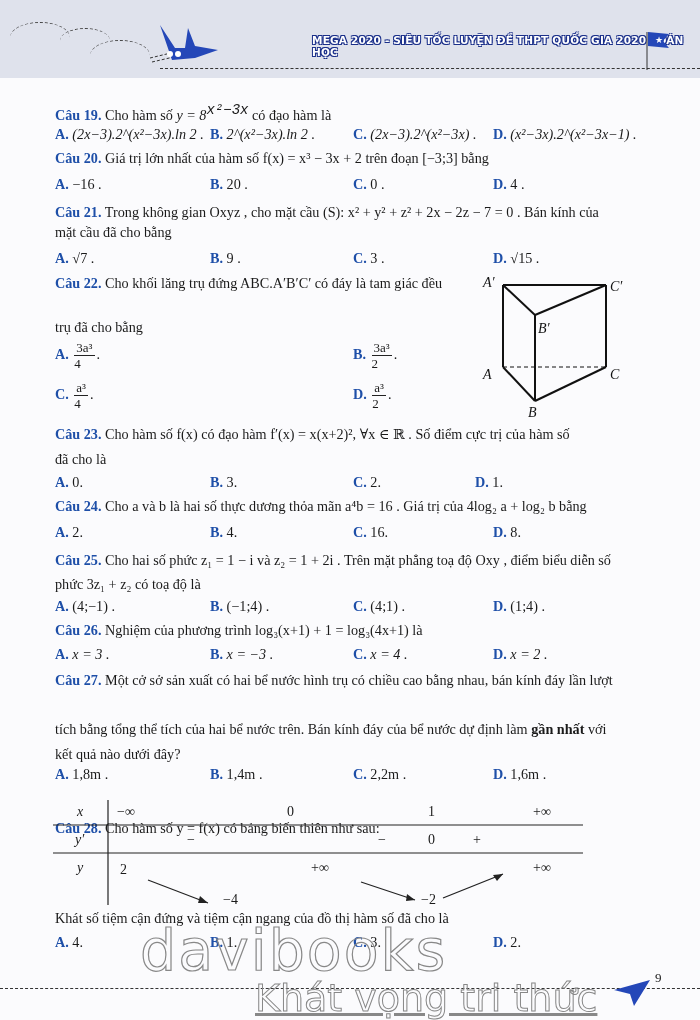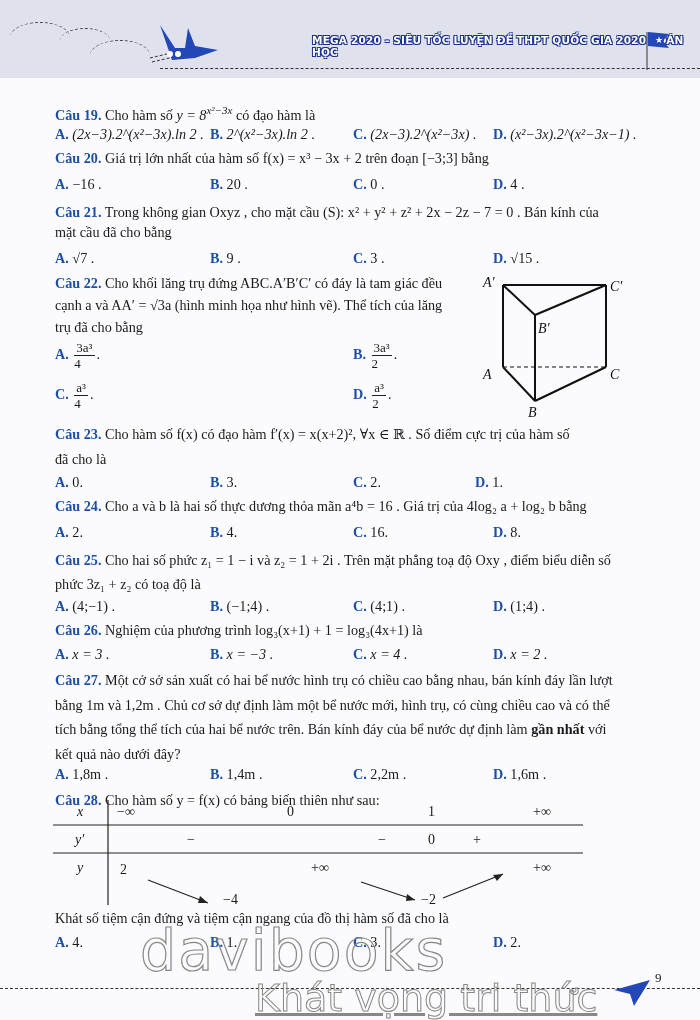--- a/index.html
+++ b/index.html
@@ -12,21 +12,21 @@
   .header-title{position:absolute;left:312px;top:34px;font-family:"DejaVu Sans",sans-serif;font-weight:bold;
     font-size:10.5px;color:#fff;letter-spacing:0.2px;
     text-shadow:-1px -1px 0 #1a2f8a,1px -1px 0 #1a2f8a,-1px 1px 0 #1a2f8a,1px 1px 0 #1a2f8a;}
   .flag{position:absolute;left:645px;top:30px;}
   .content{position:absolute;left:55px;top:100px;width:590px;font-size:14.2px;line-height:20px;}
   .q{position:absolute;left:0;width:590px;}
   .qn{color:#1e4fa8;font-weight:bold;}
   .opt{position:absolute;}
   .ol{color:#1e4fa8;font-weight:bold;}
   i{font-style:italic;}
-  sup{font-size:11px;}
+  sup{font-size:14px;font-family:Liberation Mono, monospace;}
   .frac{display:inline-block;vertical-align:middle;text-align:left;margin:0 2px;font-size:13px;line-height:15px;}
   .frac span{display:block;}
   .frac .num{border-bottom:1px solid #222;padding:0 2px;}
   .prism{position:absolute;left:478px;top:275px;}
   .bbt{position:absolute;left:53px;top:800px;width:530px;height:105px;font-size:14px;}
   .bbt .cell{position:absolute;}
   .footer-line{position:absolute;left:0;right:0;top:988px;border-top:1.5px dashed #333;}
   .page-num{position:absolute;left:655px;top:970px;font-size:13px;}
   .watermark{position:absolute;left:140px;top:905px;font-family:"DejaVu Sans",sans-serif;font-size:57px;
     color:transparent;-webkit-text-stroke:1.2px #888;letter-spacing:2px;line-height:90px;}
@@ -82,21 +82,21 @@
     <span>mặt cầu đã cho bằng</span>
   </div>
   <div class="opt" style="top:148px;left:0;"><span class="ol">A.</span> <span>√7 .</span></div>
   <div class="opt" style="top:148px;left:155px;"><span class="ol">B.</span> <span>9 .</span></div>
   <div class="opt" style="top:148px;left:298px;"><span class="ol">C.</span> <span>3 .</span></div>
   <div class="opt" style="top:148px;left:438px;"><span class="ol">D.</span> <span>√15 .</span></div>
 
   <div class="q" style="top:172px;width:420px;line-height:22px;">
     <span class="qn">Câu 22.</span>
     <span>Cho khối lăng trụ đứng ABC.A′B′C′ có đáy là tam giác đều</span><br>
-    <span>cạnh a và AA′ = √3a (hình minh họa như hình vẽ). Thể tích của lăng</span><br>
+    <br>
     <span>trụ đã cho bằng</span>
   </div>
   <div class="opt" style="top:240px;left:0;"><span class="ol">A.</span> <span class="frac"><span class="num">3a³</span><span>4</span></span>.</div>
   <div class="opt" style="top:240px;left:298px;"><span class="ol">B.</span> <span class="frac"><span class="num">3a³</span><span>2</span></span>.</div>
   <div class="opt" style="top:280px;left:0;"><span class="ol">C.</span> <span class="frac"><span class="num">a³</span><span>4</span></span>.</div>
   <div class="opt" style="top:280px;left:298px;"><span class="ol">D.</span> <span class="frac"><span class="num">a³</span><span>2</span></span>.</div>
 
   <div class="q" style="top:322px;line-height:25px;">
     <span class="qn">Câu 23.</span>
     <span>Cho hàm số f(x) có đạo hàm f′(x) = x(x+2)², ∀x ∈ ℝ . Số điểm cực trị của hàm số</span><br>
@@ -131,30 +131,30 @@
     <span>Nghiệm của phương trình log₃(x+1) + 1 = log₃(4x+1) là</span>
   </div>
   <div class="opt" style="top:544px;left:0;"><span class="ol">A.</span> <i>x = 3 .</i></div>
   <div class="opt" style="top:544px;left:155px;"><span class="ol">B.</span> <i>x = −3 .</i></div>
   <div class="opt" style="top:544px;left:298px;"><span class="ol">C.</span> <i>x = 4 .</i></div>
   <div class="opt" style="top:544px;left:438px;"><span class="ol">D.</span> <i>x = 2 .</i></div>
 
   <div class="q" style="top:568px;line-height:24.5px;">
     <span class="qn">Câu 27.</span>
     <span>Một cở sở sản xuất có hai bể nước hình trụ có chiều cao bằng nhau, bán kính đáy lần lượt</span><br>
-    <span>bằng 1m và 1,2m . Chủ cơ sở dự định làm một bể nước mới, hình trụ, có cùng chiều cao và có thể</span><br>
+    <br>
     <span>tích bằng tổng thể tích của hai bể nước trên. Bán kính đáy của bể nước dự định làm </span><b>gần nhất</b><span> với</span><br>
     <span>kết quả nào dưới đây?</span>
   </div>
   <div class="opt" style="top:664px;left:0;"><span class="ol">A.</span> <span>1,8m .</span></div>
   <div class="opt" style="top:664px;left:155px;"><span class="ol">B.</span> <span>1,4m .</span></div>
   <div class="opt" style="top:664px;left:298px;"><span class="ol">C.</span> <span>2,2m .</span></div>
   <div class="opt" style="top:664px;left:438px;"><span class="ol">D.</span> <span>1,6m .</span></div>
 
-  <div class="q" style="top:690px;">
+  <div class="q" style="top:718px;">
     <span class="qn">Câu 28.</span>
     <span>Cho hàm số y = f(x) có bảng biến thiên như sau:</span>
   </div>
   <div class="q" style="top:808px;">
     <span>Khát số tiệm cận đứng và tiệm cận ngang của đồ thị hàm số đã cho là</span>
   </div>
   <div class="opt" style="top:832px;left:0;"><span class="ol">A.</span> <span>4.</span></div>
   <div class="opt" style="top:832px;left:155px;"><span class="ol">B.</span> <span>1.</span></div>
   <div class="opt" style="top:832px;left:298px;"><span class="ol">C.</span> <span>3.</span></div>
   <div class="opt" style="top:832px;left:438px;"><span class="ol">D.</span> <span>2.</span></div>

